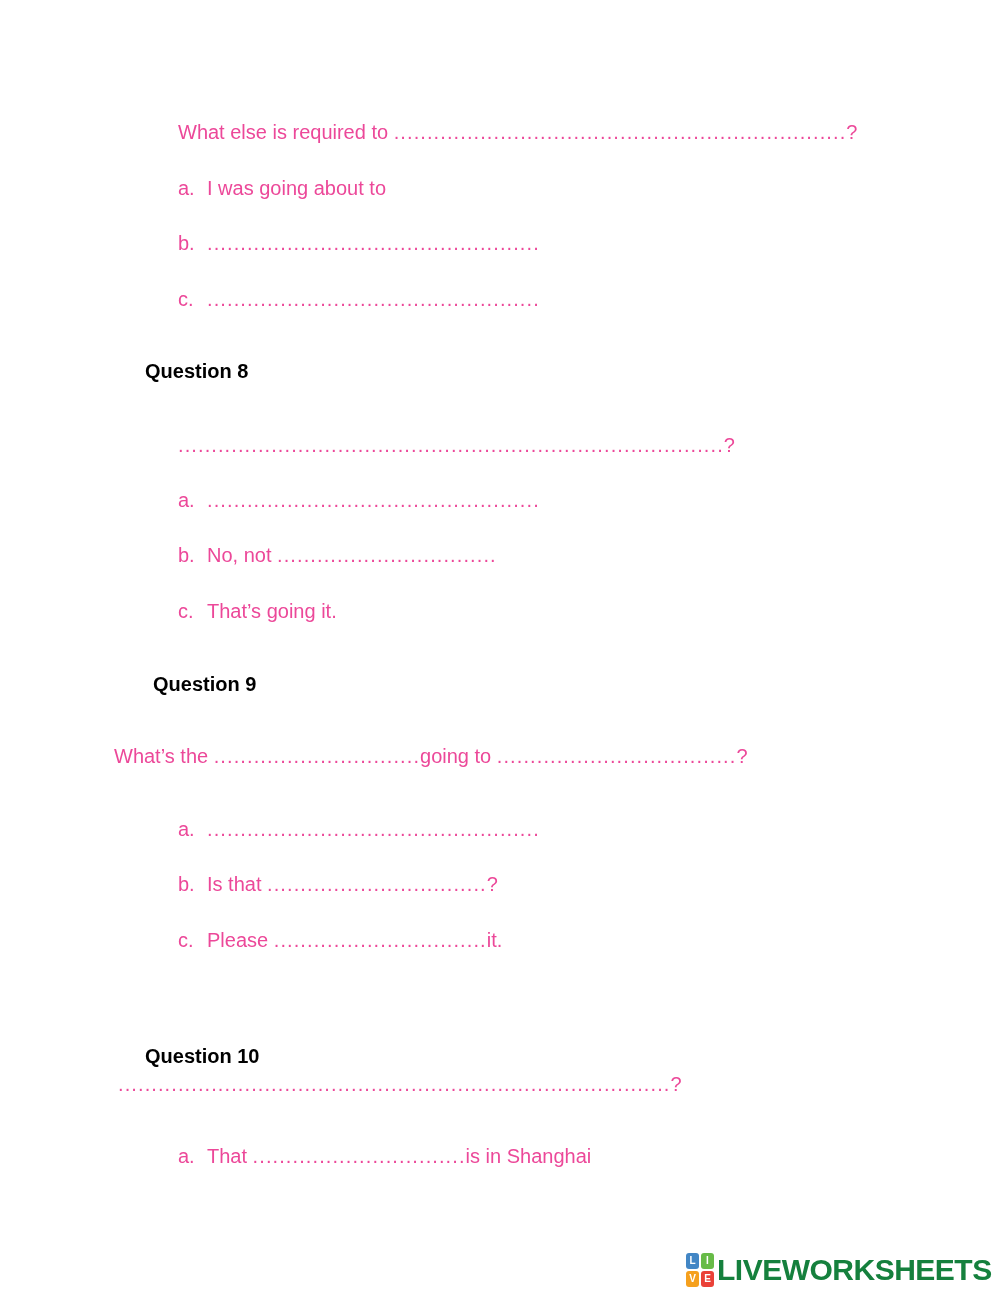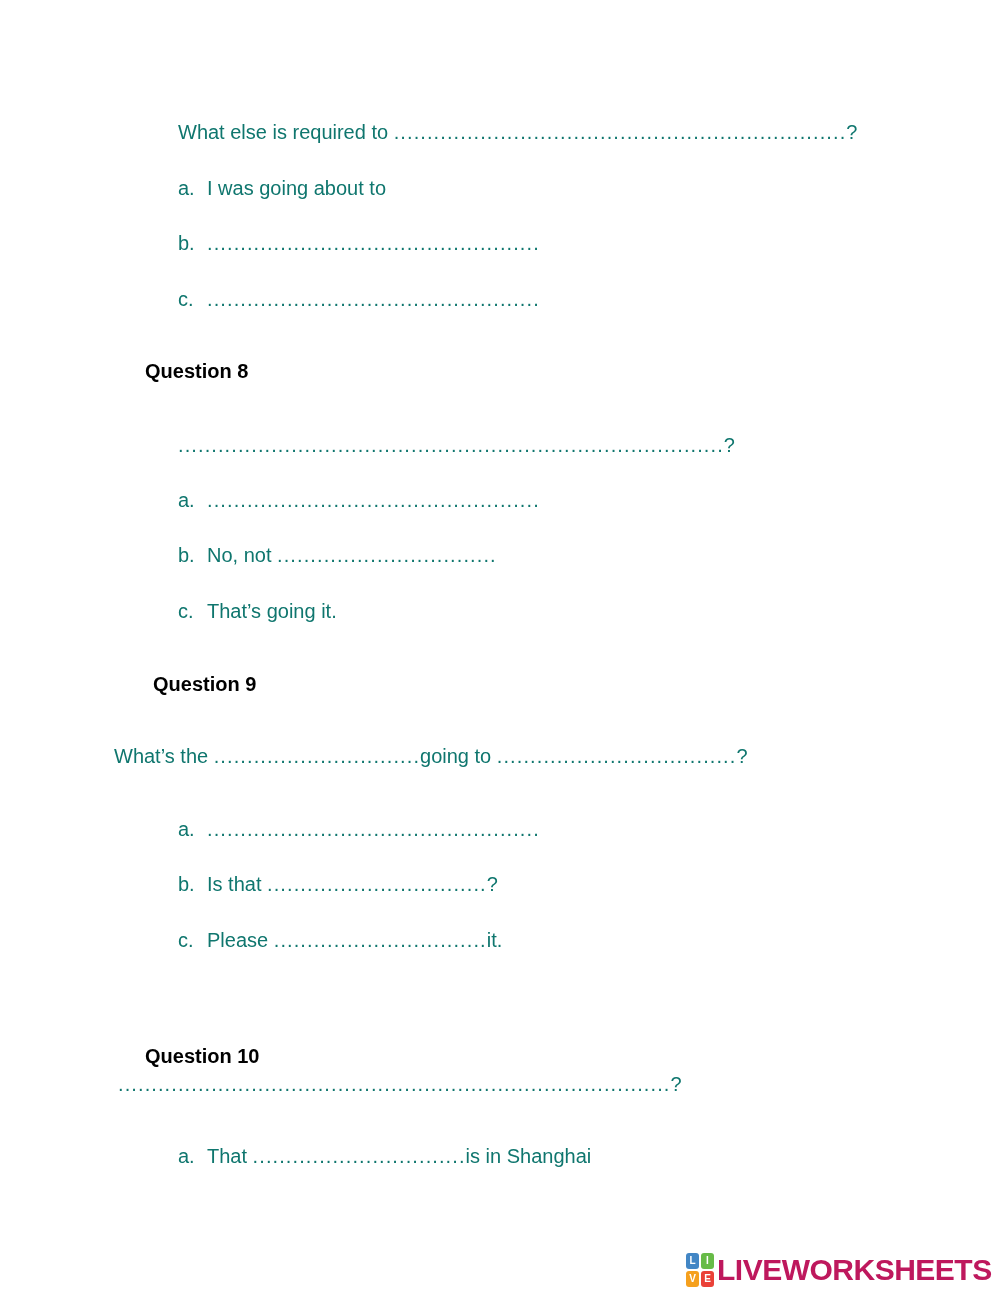--- a/index.html
+++ b/index.html
@@ -10,21 +10,21 @@
     background:#ffffff;
     overflow:hidden;
     font-family:"Liberation Sans", sans-serif;
     color:#161616;
   }
   .row {
     position:absolute;
     font-size:20px;
     line-height:28px;
     white-space:nowrap;
-    color:#0f766e;
+    color:#ec4899;
   }
   .row.header { font-weight:700; color:#000000;margin-left:27px; }
   .option { display:flex; }
   .opt-letter { flex:0 0 29px; width:29px; }
   .dots { letter-spacing:1.1px; }
   .footer {
     position:absolute;
     left:686px;
     top:1253px;
     display:flex;
@@ -108,15 +108,15 @@
       </div>
     </div>
 
   <div class="footer">
     <div class="logo-grid" id="logo-grid">
         <div class="tile" style="background: rgb(66, 134, 197);">L</div>
         <div class="tile" style="background: rgb(103, 187, 71);">I</div>
         <div class="tile" style="background: rgb(245, 160, 29);">V</div>
         <div class="tile" style="background: rgb(234, 65, 56);">E</div>
       </div>
-    <div class="logo-text" style="color: #be185d;">LIVEWORKSHEETS</div>
+    <div class="logo-text" style="color: #15803d;">LIVEWORKSHEETS</div>
   </div>
 </div>
 
 </body></html>

